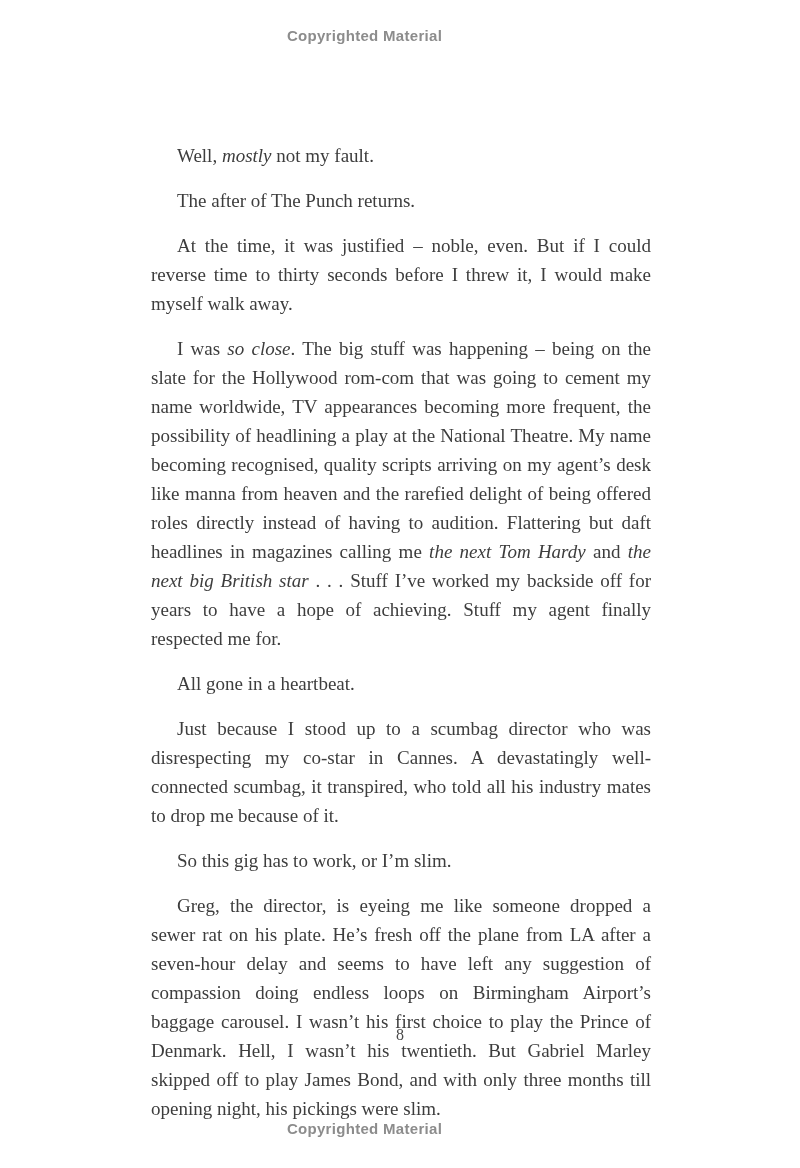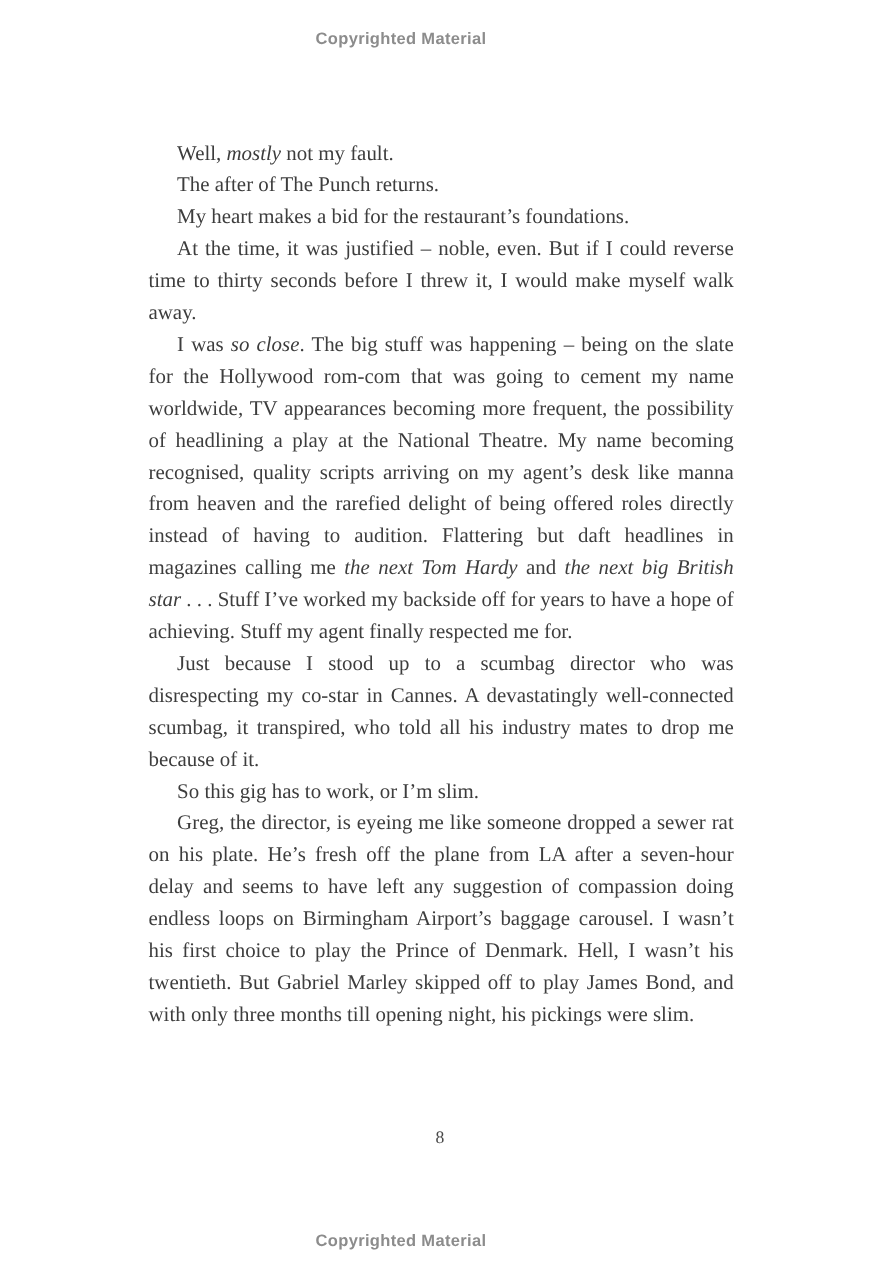--- a/index.html
+++ b/index.html
@@ -32,21 +32,21 @@
     left: 135px;
     top: 125px;
     width: 532px;
     font-family: "Liberation Serif", "DejaVu Serif", serif;
     font-size: 19px;
     line-height: 29px;
     color: #3d3d3d;
     text-align: justify;
   }
   .body-text p {
-    margin: 0;
+    margin: 16px;
     padding: 0;
     text-indent: 26px;
   }
   .body-text em {
     font-style: italic;
   }
   .page-number {
     position: absolute;
     top: 1026px;
     left: 0;
@@ -60,23 +60,23 @@
 </head>
 <body>
 
 <div class="page">
 
   <div class="notice notice-top">Copyrighted Material</div>
 
   <div class="body-text">
     <p><span>Well, </span><em>mostly</em><span> not my fault.</span></p>
     <p><span>The after of The Punch returns.</span></p>
-    <p><span>My heart makes a bid for the restaurant’s foundations.</span></p>
     <p><span>At the time, it was justified – noble, even. But if I could reverse time to thirty seconds before I threw it, I would make myself walk away.</span></p>
     <p><span>I was </span><em>so close</em><span>. The big stuff was happening – being on the slate for the Hollywood rom-com that was going to cement my name worldwide, TV appearances becoming more frequent, the possibility of headlining a play at the National Theatre. My name becoming recognised, quality scripts arriving on my agent’s desk like manna from heaven and the rarefied delight of being offered roles directly instead of having to audition. Flattering but daft headlines in magazines calling me </span><em>the next Tom Hardy</em><span> and </span><em>the next big British star</em><span> .&nbsp;.&nbsp;. Stuff I’ve worked my backside off for years to have a hope of achieving. Stuff my agent finally respected me for.</span></p>
+    <p><span>All gone in a heartbeat.</span></p>
     <p><span>Just because I stood up to a scumbag director who was disrespecting my co-star in Cannes. A devastatingly well-connected scumbag, it transpired, who told all his industry mates to drop me because of it.</span></p>
     <p><span>So this gig has to work, or I’m slim.</span></p>
     <p><span>Greg, the director, is eyeing me like someone dropped a sewer rat on his plate. He’s fresh off the plane from LA after a seven-hour delay and seems to have left any suggestion of compassion doing endless loops on Birmingham Airport’s baggage carousel. I wasn’t his first choice to play the Prince of Denmark. Hell, I wasn’t his twentieth. But Gabriel Marley skipped off to play James Bond, and with only three months till opening night, his pickings were slim.</span></p>
   </div>
 
   <div class="page-number">8</div>
 
   <div class="notice notice-bottom">Copyrighted Material</div>
 
 </div>

